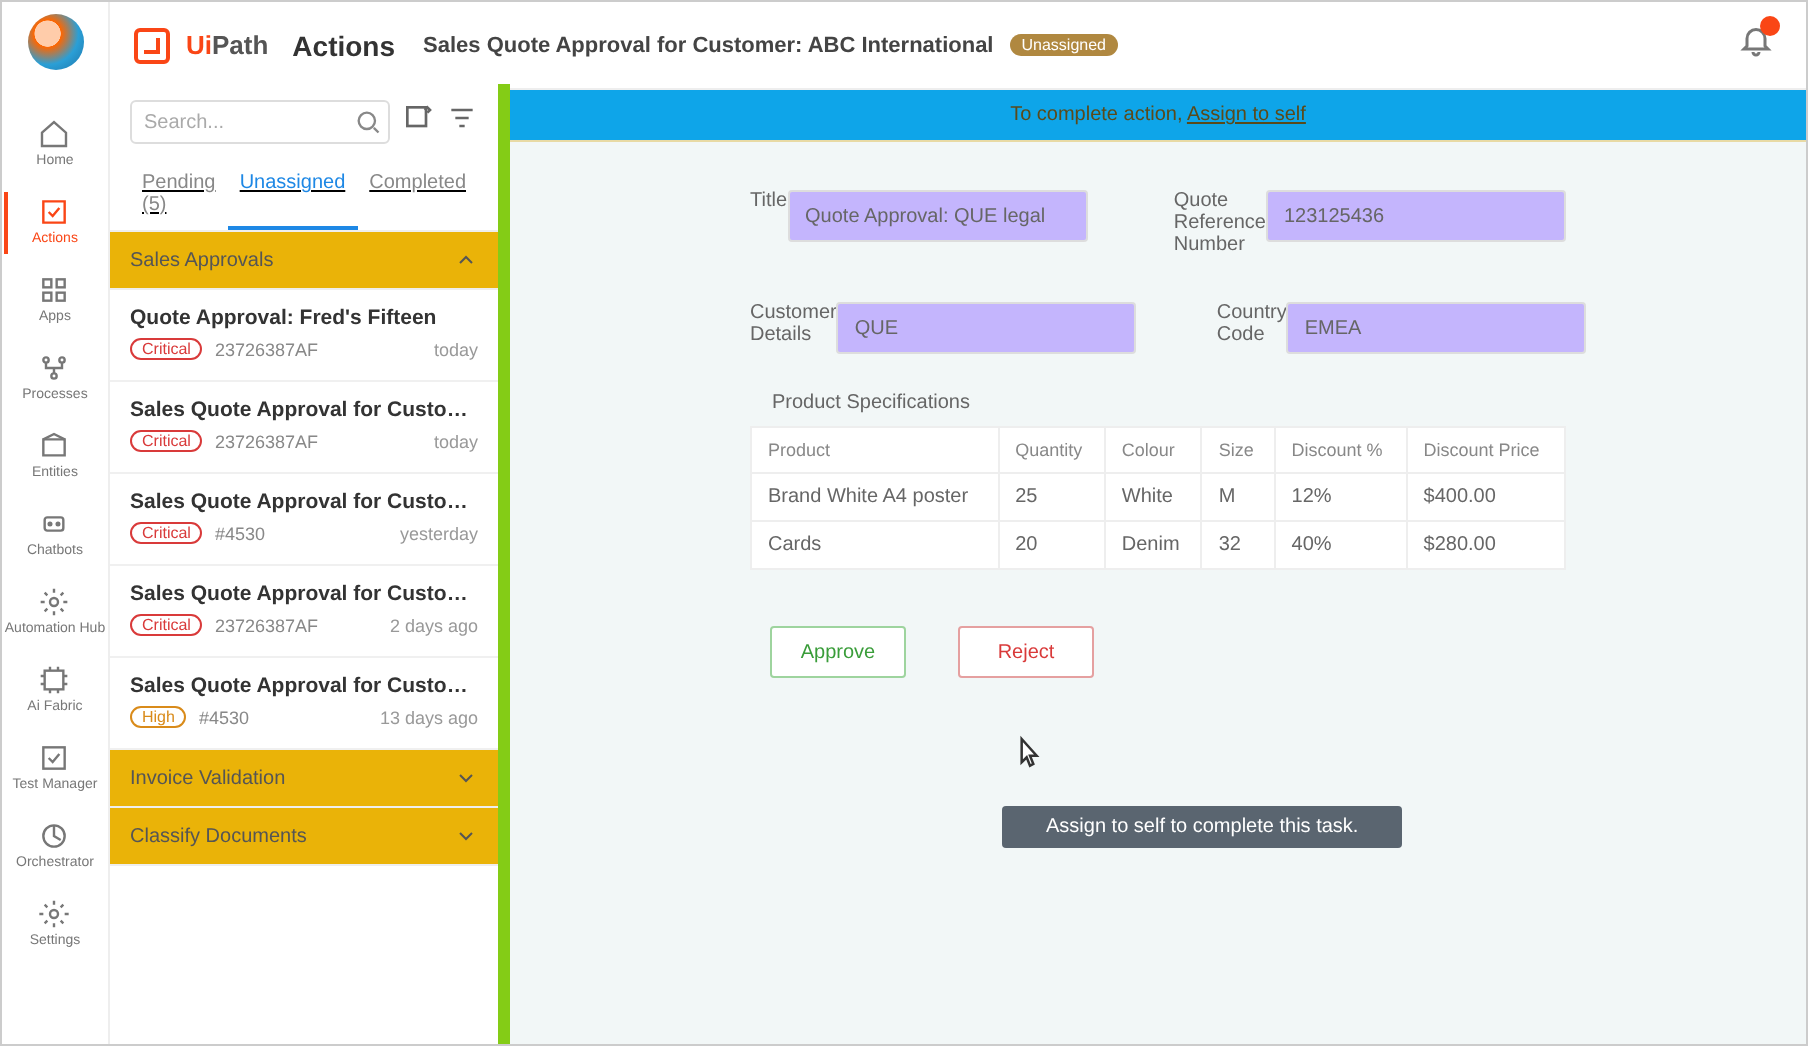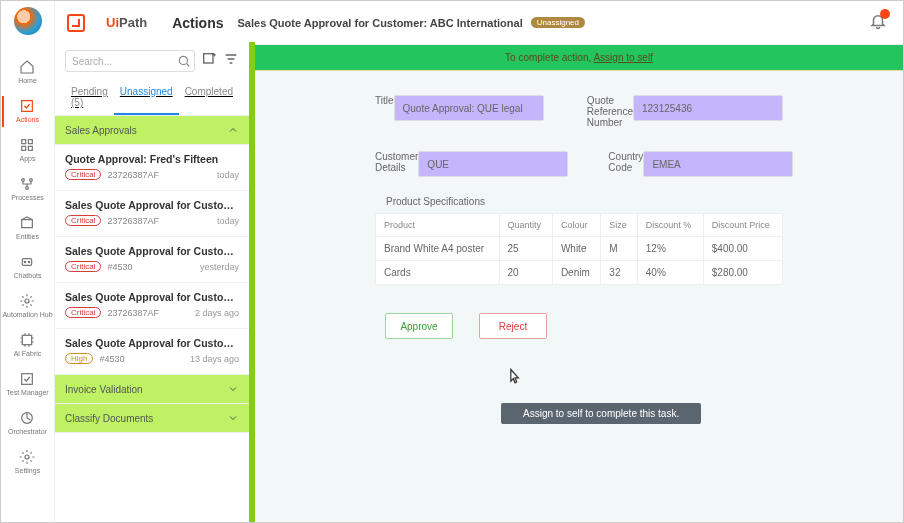--- a/index.html
+++ b/index.html
@@ -8,21 +8,21 @@
 
 .rail { position: absolute; left: 0; top: 0; bottom: 0; width: 54px; background: #fff; border-right: 1px solid #eee; display: flex; flex-direction: column; align-items: center; padding-top: 6px; }
 .rail .avatar { width: 28px; height: 28px; border-radius: 50%; background: radial-gradient(circle at 35% 35%, #ffccaa 25%, #ff6600 26%, #2a9fd6 60%, #1e73a8 100%); margin-bottom: 18px; }
 .rail-item { display: flex; flex-direction: column; align-items: center; font-size: 7px; color: #777; padding: 6px 0 8px; width: 100%; cursor: pointer; position: relative; }
 .rail-item.active { color: #fa4616; }
 .rail-item.active::before { content:""; position:absolute; left:0; top:4px; bottom:4px; width:2px; background:#fa4616; }
 .rail-item svg { width: 16px; height: 16px; margin-bottom: 2px; }
 
 
 .topbar { position: absolute; left: 54px; right: 0; top: 0; height: 44px; display: flex; align-items: center; padding: 0 16px 0 12px; border-bottom: 1px solid #eee; background: #fff; }
-.logo { display: flex; align-items: center; gap: 21px; margin-right: 14px; }
+.logo { display: flex; align-items: center; gap: 8px; margin-right: 14px; }
 .logo-mark { width: 18px; height: 18px; border: 2px solid #fa4616; border-radius: 3px; position: relative; }
 .logo-mark::after { content:""; position:absolute; left:3px; top:3px; right:3px; bottom:3px; border:2px solid #fa4616; border-top:none; border-left:none; }
 .logo-text { font-size: 13px; font-weight: 600; }
 .logo-text .ui { color:#fa4616; }
 .logo-text .path { color:#555; }
 .logo-sub { font-size: 14px; font-weight: 700; color: #333; margin-left: 4px; }
 .topbar-title { font-size: 11px; color: #444; font-weight:600; margin-right: 8px; }
 .pill { display:inline-block; font-size:8px; padding:1px 6px; border-radius:8px; background:#b08840; color:#fff; }
 .topbar-spacer { flex:1; }
 .bell { position: relative; color:#777; }
@@ -35,35 +35,35 @@
 .search input { width:100%; height:22px; border:1px solid #ddd; border-radius:3px; padding:0 22px 0 6px; font-size:10px; color:#555; }
 .search input::placeholder { color:#aaa; }
 .search svg { position:absolute; right:4px; top:4px; width:14px; height:14px; color:#888; }
 .toolicon { color:#666; cursor:pointer; }
 .toolicon svg { width:16px; height:16px; }
 
 .tabs { display:flex; padding:0 10px; border-bottom:1px solid #eee;text-decoration:underline; }
 .tab { font-size:10px; color:#888; padding:6px 6px 7px; cursor:pointer; }
 .tab.active { color:#1e88e5; border-bottom:2px solid #1e88e5; }
 
-.section-header { display:flex; align-items:center; justify-content:space-between; padding:8px 10px; font-size:10px; color:#555; background:#bef264; border-bottom:1px solid #eee; cursor:pointer; }
+.section-header { display:flex; align-items:center; justify-content:space-between; padding:8px 10px; font-size:10px; color:#555; background:#eab308; border-bottom:1px solid #eee; cursor:pointer; }
 .section-header svg { width:12px; height:12px; }
 
 .action-item { padding:8px 10px 10px; border-bottom:1px solid #f0f0f0; cursor:pointer; }
 .action-item .title { font-size:10.5px; color:#333; font-weight:600; margin-bottom:4px; white-space:nowrap; overflow:hidden; text-overflow:ellipsis; }
 .action-item .meta { display:flex; align-items:center; gap:6px; font-size:9px; color:#888; }
 .badge { font-size:8px; padding:0 5px; border-radius:8px; border:1px solid; }
 .badge.critical { color:#d93a3a; border-color:#d93a3a; }
 .badge.high { color:#d98b1a; border-color:#d98b1a; }
 .action-item .ref { color:#888; }
 .action-item .time { margin-left:auto; color:#999; }
 
 
 .main { position:absolute; left:254px; right:0; top:44px; bottom:0; background:#f2f7f7; display:flex; flex-direction:column; }
-.banner { background:#22c55e; color:#5a4a1a; font-size:10px; text-align:center; padding:7px 0; border-bottom:1px solid #e8daa5; }
+.banner { background:#0ea5e9; color:#5a4a1a; font-size:10px; text-align:center; padding:7px 0; border-bottom:1px solid #e8daa5; }
 .banner .link { text-decoration:underline; cursor:pointer; }
 
 .form { padding:24px 120px 0 120px; }
 .row { display:flex; gap:40px; margin-bottom:18px; }
 .field { flex:1; display:flex; }
 .field label { font-size:10px; color:#666; margin-bottom:5px; }
 .field input { height:26px; border:1px solid #ddd; border-radius:2px; padding:12px 8px; font-size:10px; color:#666; background:#c4b5fd; }
 .section-label { font-size:10px; color:#666; margin-bottom:6px;margin-left:11px; }
 
 .tbl { width:100%; border:1px solid #ddd; border-collapse:collapse; font-size:10px; color:#666; background:#fff; }

